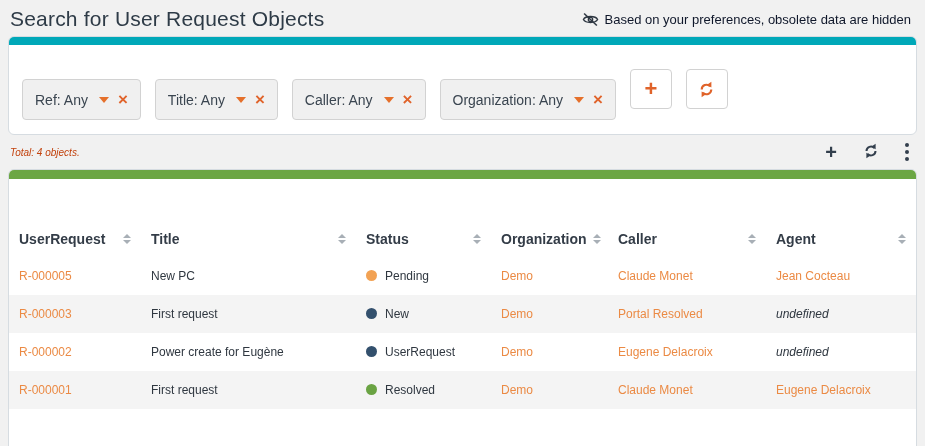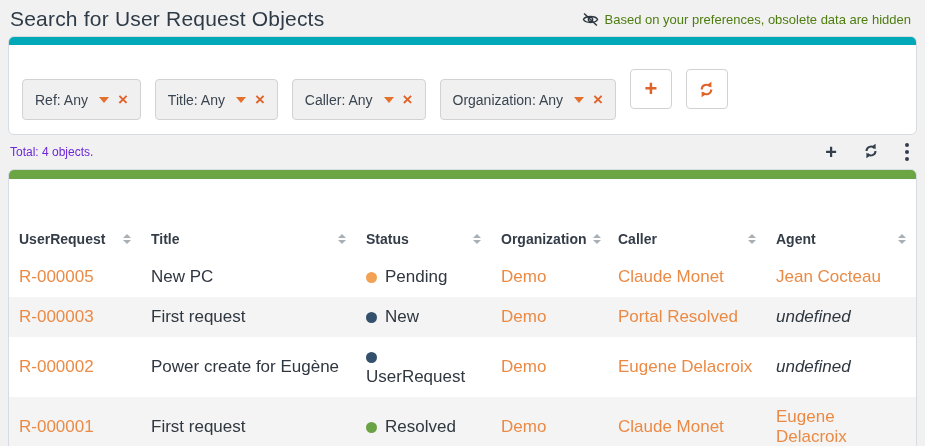--- a/index.html
+++ b/index.html
@@ -9,21 +9,21 @@
     font-family: "Liberation Sans", sans-serif;
     overflow: hidden;
   }
 
   
   .page-header {
     display: flex; justify-content: space-between; align-items: center;
     padding: 6px 14px 4px 10px; height: 36px; text-align: center;
   }
   .page-title { font-size: 21px; font-weight: 500; color: #2E3B47; letter-spacing: .2px; }
-  .obsolete-notice { display: flex; align-items: center; gap: 6px; font-size: 13px; color: #4d7c0f; }
+  .obsolete-notice { display: flex; align-items: center; gap: 6px; font-size: 13px; color: #0f172a; }
   .obsolete-notice svg { display: block; }
 
   
   .panel {
     margin: 0 8px; background: #fff;
     border: 1px solid #D6DCE1; border-radius: 6px;
     overflow: hidden;
   }
   .accent-bar { height: 8px; }
   .accent-bar.green { height: 9px; }
@@ -46,40 +46,40 @@
     background: #fff; border: 1px solid #D2D2D2; border-radius: 4px;
     color: #E0632A; font-size: 22px; font-weight: bold; cursor: pointer;
   }
   .filter-action-btn svg { display: block; }
 
   
   .list-toolbar {
     display: flex; justify-content: space-between; align-items: center;
     height: 34px; padding: 0 16px 0 10px;
   }
-  .total-label { font-size: 12px; color: #6d28d9; }
+  .total-label { font-size: 10px; color: #c2410c; font-style: italic; }
   .toolbar-icons { display: flex; align-items: center; gap: 26px; color: #333F4D; }
   .toolbar-icons .icon-btn { cursor: pointer; display: flex; align-items: center; font-size: 20px; font-weight: bold; line-height: 1; }
   .kebab { display: flex; flex-direction: column; gap: 3px; }
   .kebab i { width: 4px; height: 4px; border-radius: 50%; background: currentColor; }
 
   
   .table-panel { padding-bottom: 0; }
   table { width: 100%; border-collapse: collapse; table-layout: fixed; margin: 42px 0 42px; }
   th {
     text-align: left; font-size: 14px; font-weight: bold; color: #333C47;
     padding: 10px 10px; cursor: pointer;
   }
   th .th-inner { display: flex; justify-content: space-between; align-items: center; }
   th:first-child, td:first-child { }
   .sort { display: flex; flex-direction: column; gap: 2px; margin-left: 6px; }
   .sort i { display: block; width: 0; height: 0; border-left: 4px solid transparent; border-right: 4px solid transparent; }
   .sort .up { border-bottom: 4px solid #A8AFB6; }
   .sort .down { border-top: 4px solid #A8AFB6; }
-  td { font-size: 17px; padding: 10px 10px; color: #2F3740; height: 38px; }
+  td { font-size: 12px; padding: 10px 10px; color: #2F3740; height: 38px; }
   tr.alt { background: #F4F4F4; }
   a.link { color: #EB8A44; text-decoration: none; cursor: pointer; }
   .dot {
     display: inline-block; width: 11px; height: 11px; border-radius: 50%;
     margin-right: 8px; vertical-align: -1px;
   }
   .undef { font-style: italic; color: #2F3740; }
 </style>
 </head>
 <body>

